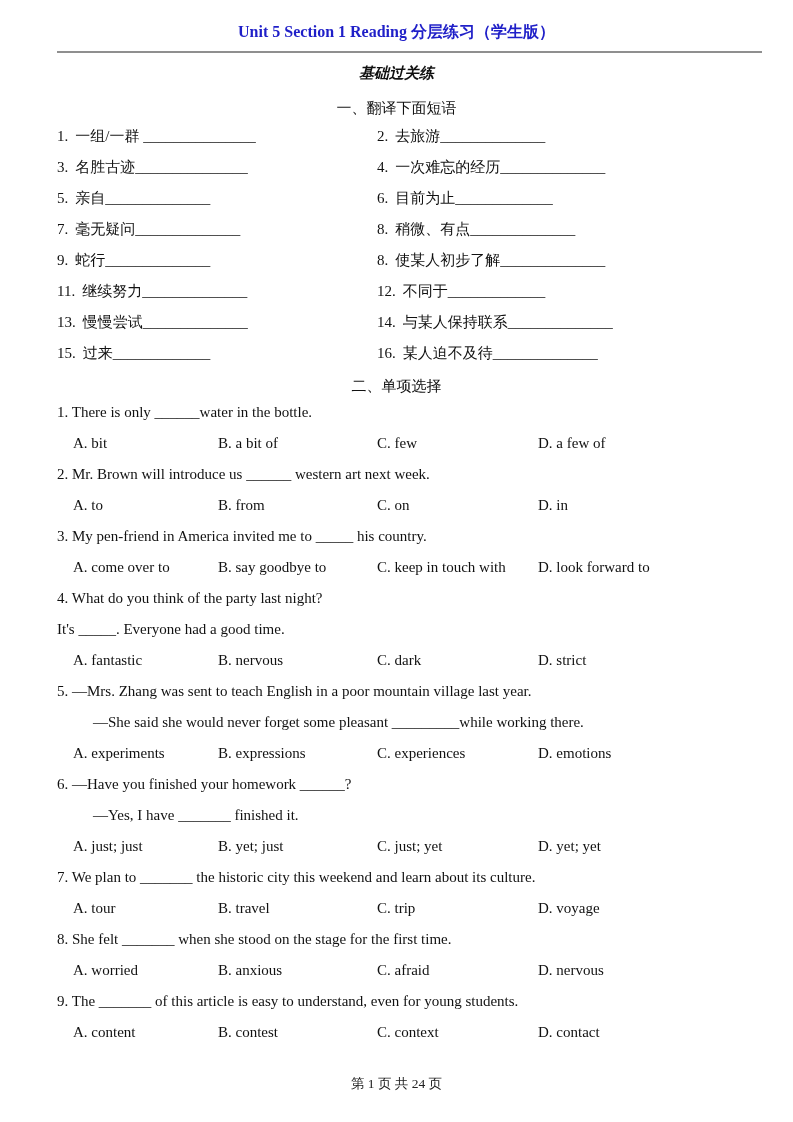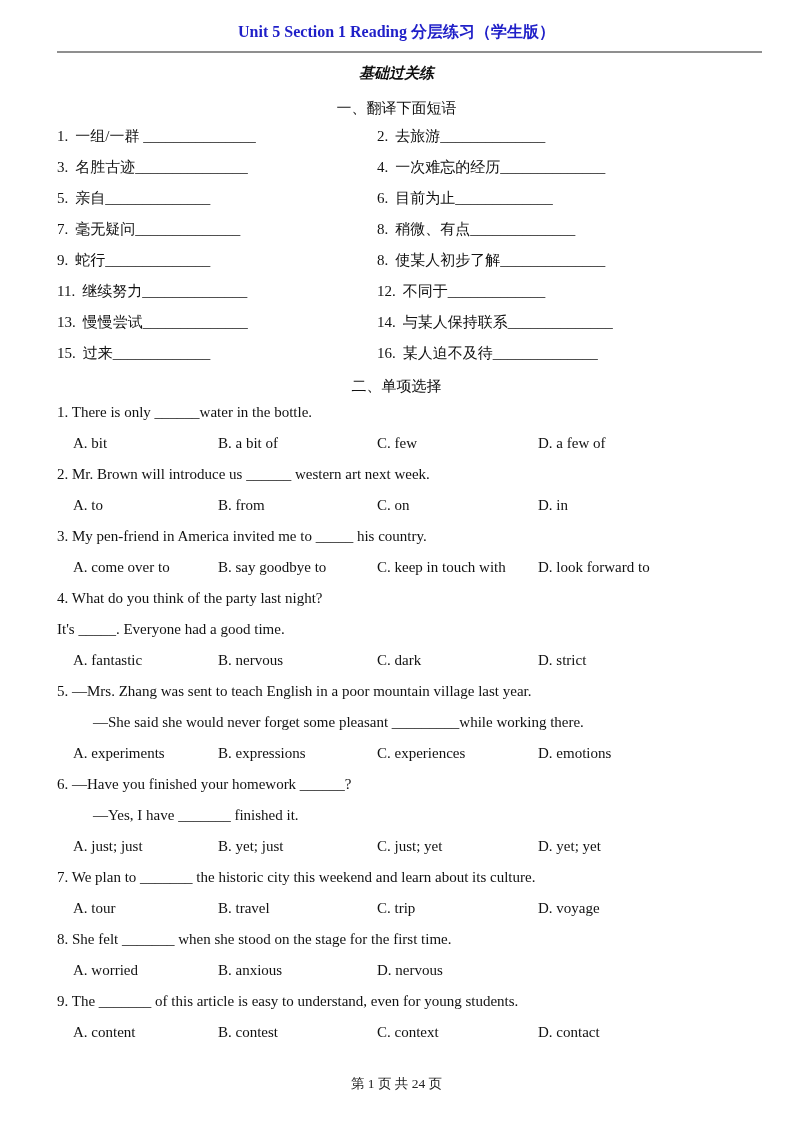--- a/index.html
+++ b/index.html
@@ -170,20 +170,21 @@
       <span class="opt">C. trip</span>
       <span class="opt">D. voyage</span>
     </div>
   </div>
 
   <div class="question">
     <div class="qline">8. She felt _______ when she stood on the stage for the first time.</div>
     <div class="opts">
       <span class="opt">A. worried</span>
       <span class="opt">B. anxious</span>
+      <span class="opt">C. afraid</span>
       <span class="opt">D. nervous</span>
     </div>
   </div>
 
   <div class="question">
     <div class="qline">9. The _______ of this article is easy to understand, even for young students.</div>
     <div class="opts">
       <span class="opt">A. content</span>
       <span class="opt">B. contest</span>
       <span class="opt">C. context</span>

